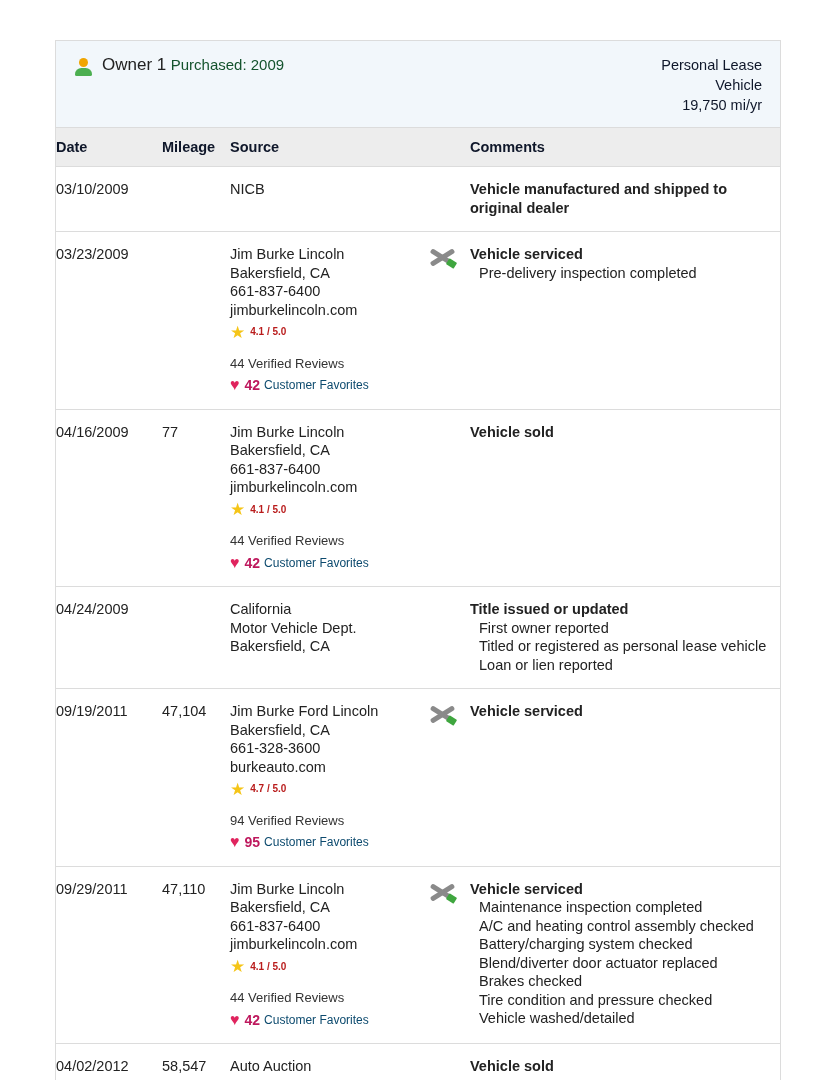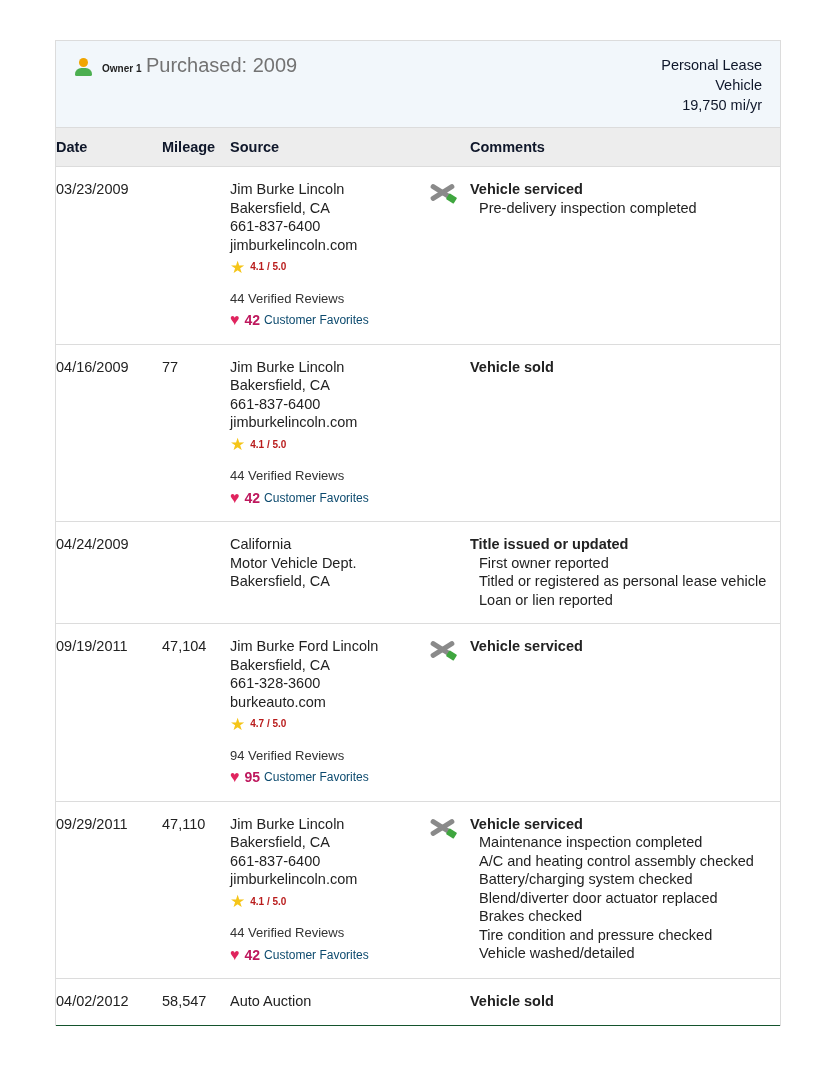--- a/index.html
+++ b/index.html
@@ -61,28 +61,28 @@
   .person-icon .body {
     position: absolute;
     left: 1px;
     top: 13px;
     width: 17px;
     height: 8px;
     border-radius: 8px 8px 2px 2px;
     background: #4caf50;
   }
   .owner-title {
-    font-size: 10px;
-    font-weight: bold;
+    font-size: 17px;
+    font-weight: normal;
     color: #222;
     line-height: 19px;
   }
   .owner-sub {
-    font-size: 20px;
-    color: #737373;
+    font-size: 15px;
+    color: #14532d;
     line-height: 20px;
   }
   .owner-right {
     text-align: right;
     font-size: 14.5px;
     color: #0f172a;
     line-height: 20px;
   }
   
   table.history {
@@ -228,20 +228,31 @@
         <tr>
           <th class="col-date">Date</th>
           <th class="col-mileage">Mileage</th>
           <th class="col-source">Source</th>
           <th class="col-icon"></th>
           <th class="col-comments">Comments</th>
         </tr>
       </thead>
       <tbody id="history-body">
           <tr>
+            <td class="col-date">03/10/2009</td>
+            <td class="col-mileage"></td>
+            <td class="col-source">
+              <span class="cell-line">NICB</span>
+            </td>
+            <td class="col-icon"></td>
+            <td class="col-comments">
+              <span class="comment-title">Vehicle manufactured and shipped to original dealer</span>
+            </td>
+          </tr>
+          <tr>
             <td class="col-date">03/23/2009</td>
             <td class="col-mileage"></td>
             <td class="col-source">
               <span class="cell-line">Jim Burke Lincoln</span>
               <span class="cell-line">Bakersfield, CA</span>
               <span class="cell-line">661-837-6400</span>
               <span class="cell-line">jimburkelincoln.com</span>
               <div class="rating-row">
                 <span class="star">★</span>
                 <span class="rating-val">4.1 / 5.0</span>

